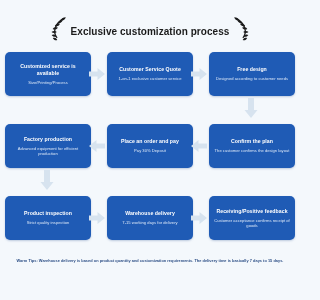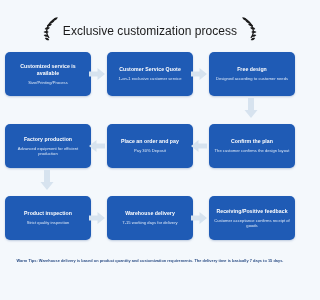--- a/index.html
+++ b/index.html
@@ -10,21 +10,21 @@
     -webkit-font-smoothing:antialiased;
   }
   .page{position:relative;width:300px;height:300px;background:#f4f8fc;}
 
   
   .header{
     position:absolute;left:0;top:14px;width:300px;height:34px;
     display:flex;align-items:center;justify-content:center;gap:3px;
   }
   .title{
-    font-size:12px;font-weight:normal;color:#1b1b1b;letter-spacing:.05px;
+    font-size:10px;font-weight:bold;color:#1b1b1b;letter-spacing:.05px;
     white-space:nowrap;
   }
   .laurel{display:block;}
 
   
   .grid{
     position:absolute;left:0;top:52px;width:300px;height:204px;
   }
   .row{position:absolute;left:0;width:300px;height:44px;}
   .r1{top:0;}

